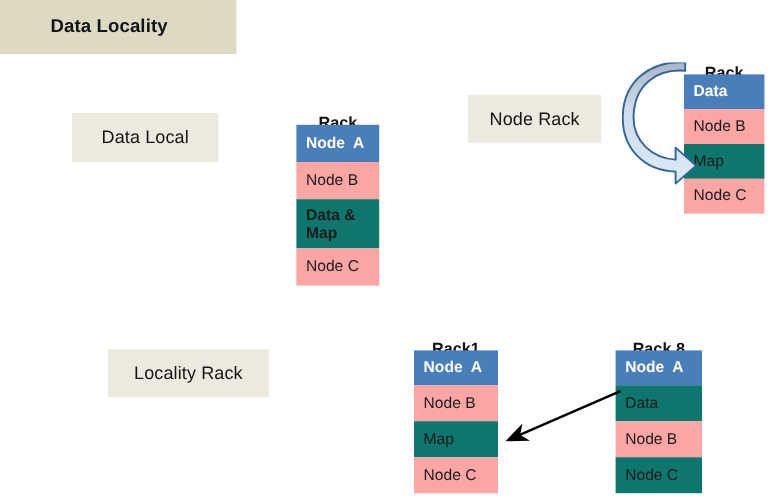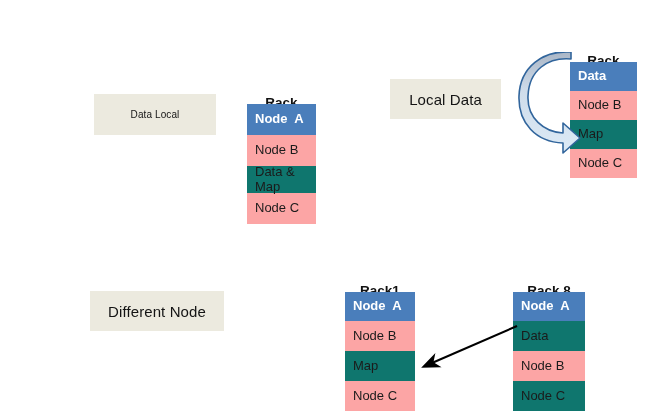--- a/index.html
+++ b/index.html
@@ -25,23 +25,22 @@
   #title-box{
     left:0px;top:0px;width:197px;height:45px;
     background:#ddd9c3;
     font-size:15.5px;
     justify-content:flex-start;
     padding-left:42px;
   }
   #data-local-box{
     left:60px;top:94px;width:122px;height:41px;
     background:#eceadf;
-    font-size:10px;
+    font-size:15px;
     font-weight:normal;
-    margin-left:34px;
   }
   #local-rack-box{
     left:390px;top:79px;width:111px;height:40px;
     background:#eceadf;
     font-size:15px;
     font-weight:normal;
   }
   #different-rack-box{
     left:90px;top:291px;width:134px;height:40px;
     background:#eceadf;
@@ -94,39 +93,42 @@
   
   .arrow-svg{position:absolute;pointer-events:none;}
   #curved-arrow-svg{left:518px;top:52px;width:64px;height:112px;}
   #straight-arrow-svg{left:405px;top:315px;width:120px;height:65px;}
 </style>
 </head>
 <body>
 
 <div class="canvas">
 
+  <div class="label-box" id="title-box">
+    <span>Data Locality</span>
+  </div>
 
   <div class="label-box" id="data-local-box">
     <span>Data Local</span>
   </div>
 
   <div class="label-box" id="local-rack-box">
-    <span>Local Data</span>
+    <span>Node Rack</span>
   </div>
 
   <div class="label-box" id="different-rack-box">
-    <span>Different Node</span>
+    <span>Locality Rack</span>
   </div>
 
   <div class="rack" id="rack-a">
     <div class="rack-title">Rack</div>
     <div class="rack-rows">
         <div class="rack-row head" style="height: 31px;">Node  A</div>
         <div class="rack-row dark" style="height: 31px;">Node B</div>
-        <div class="rack-row light" style="height: 27px;">Data &amp;
+        <div class="rack-row light" style="height: 41px; font-weight: bold;">Data &amp;
 Map</div>
         <div class="rack-row dark" style="height: 31px;">Node C</div>
       </div>
   </div>
 
   <div class="rack" id="rack-b">
     <div class="rack-title">Rack</div>
     <div class="rack-rows">
         <div class="rack-row head" style="height: 29px;">Data</div>
         <div class="rack-row dark" style="height: 29px;">Node B</div>

